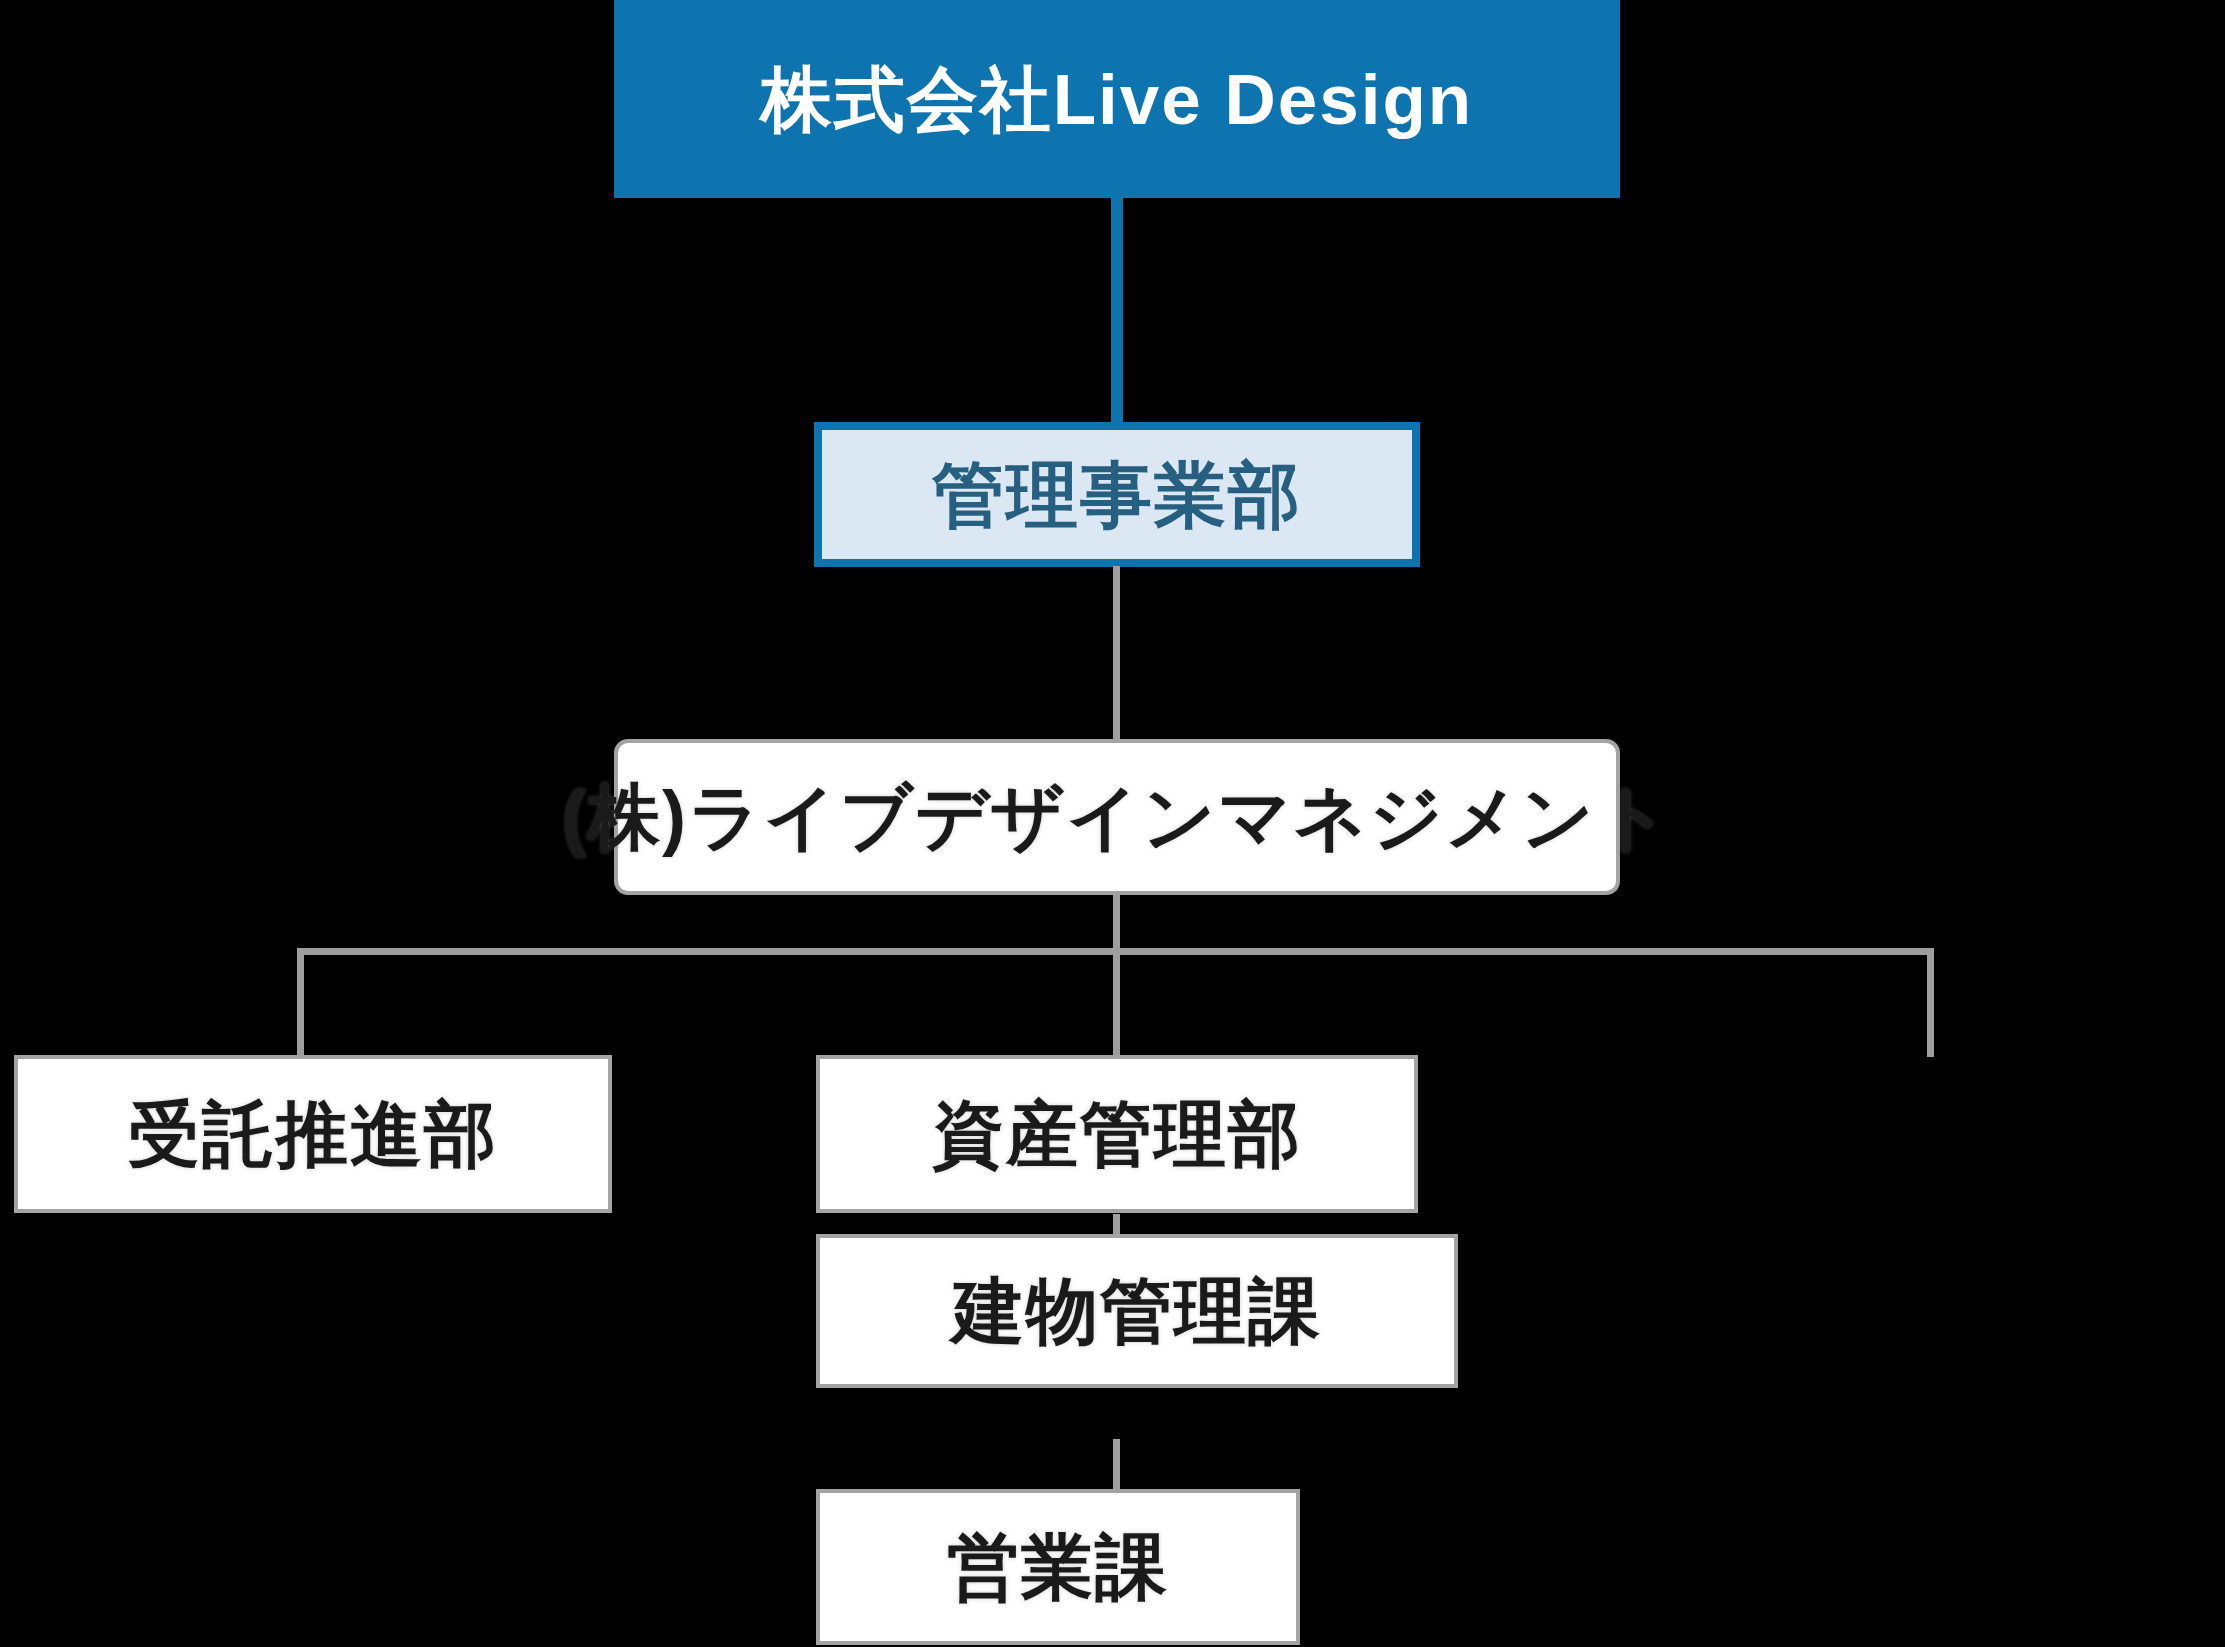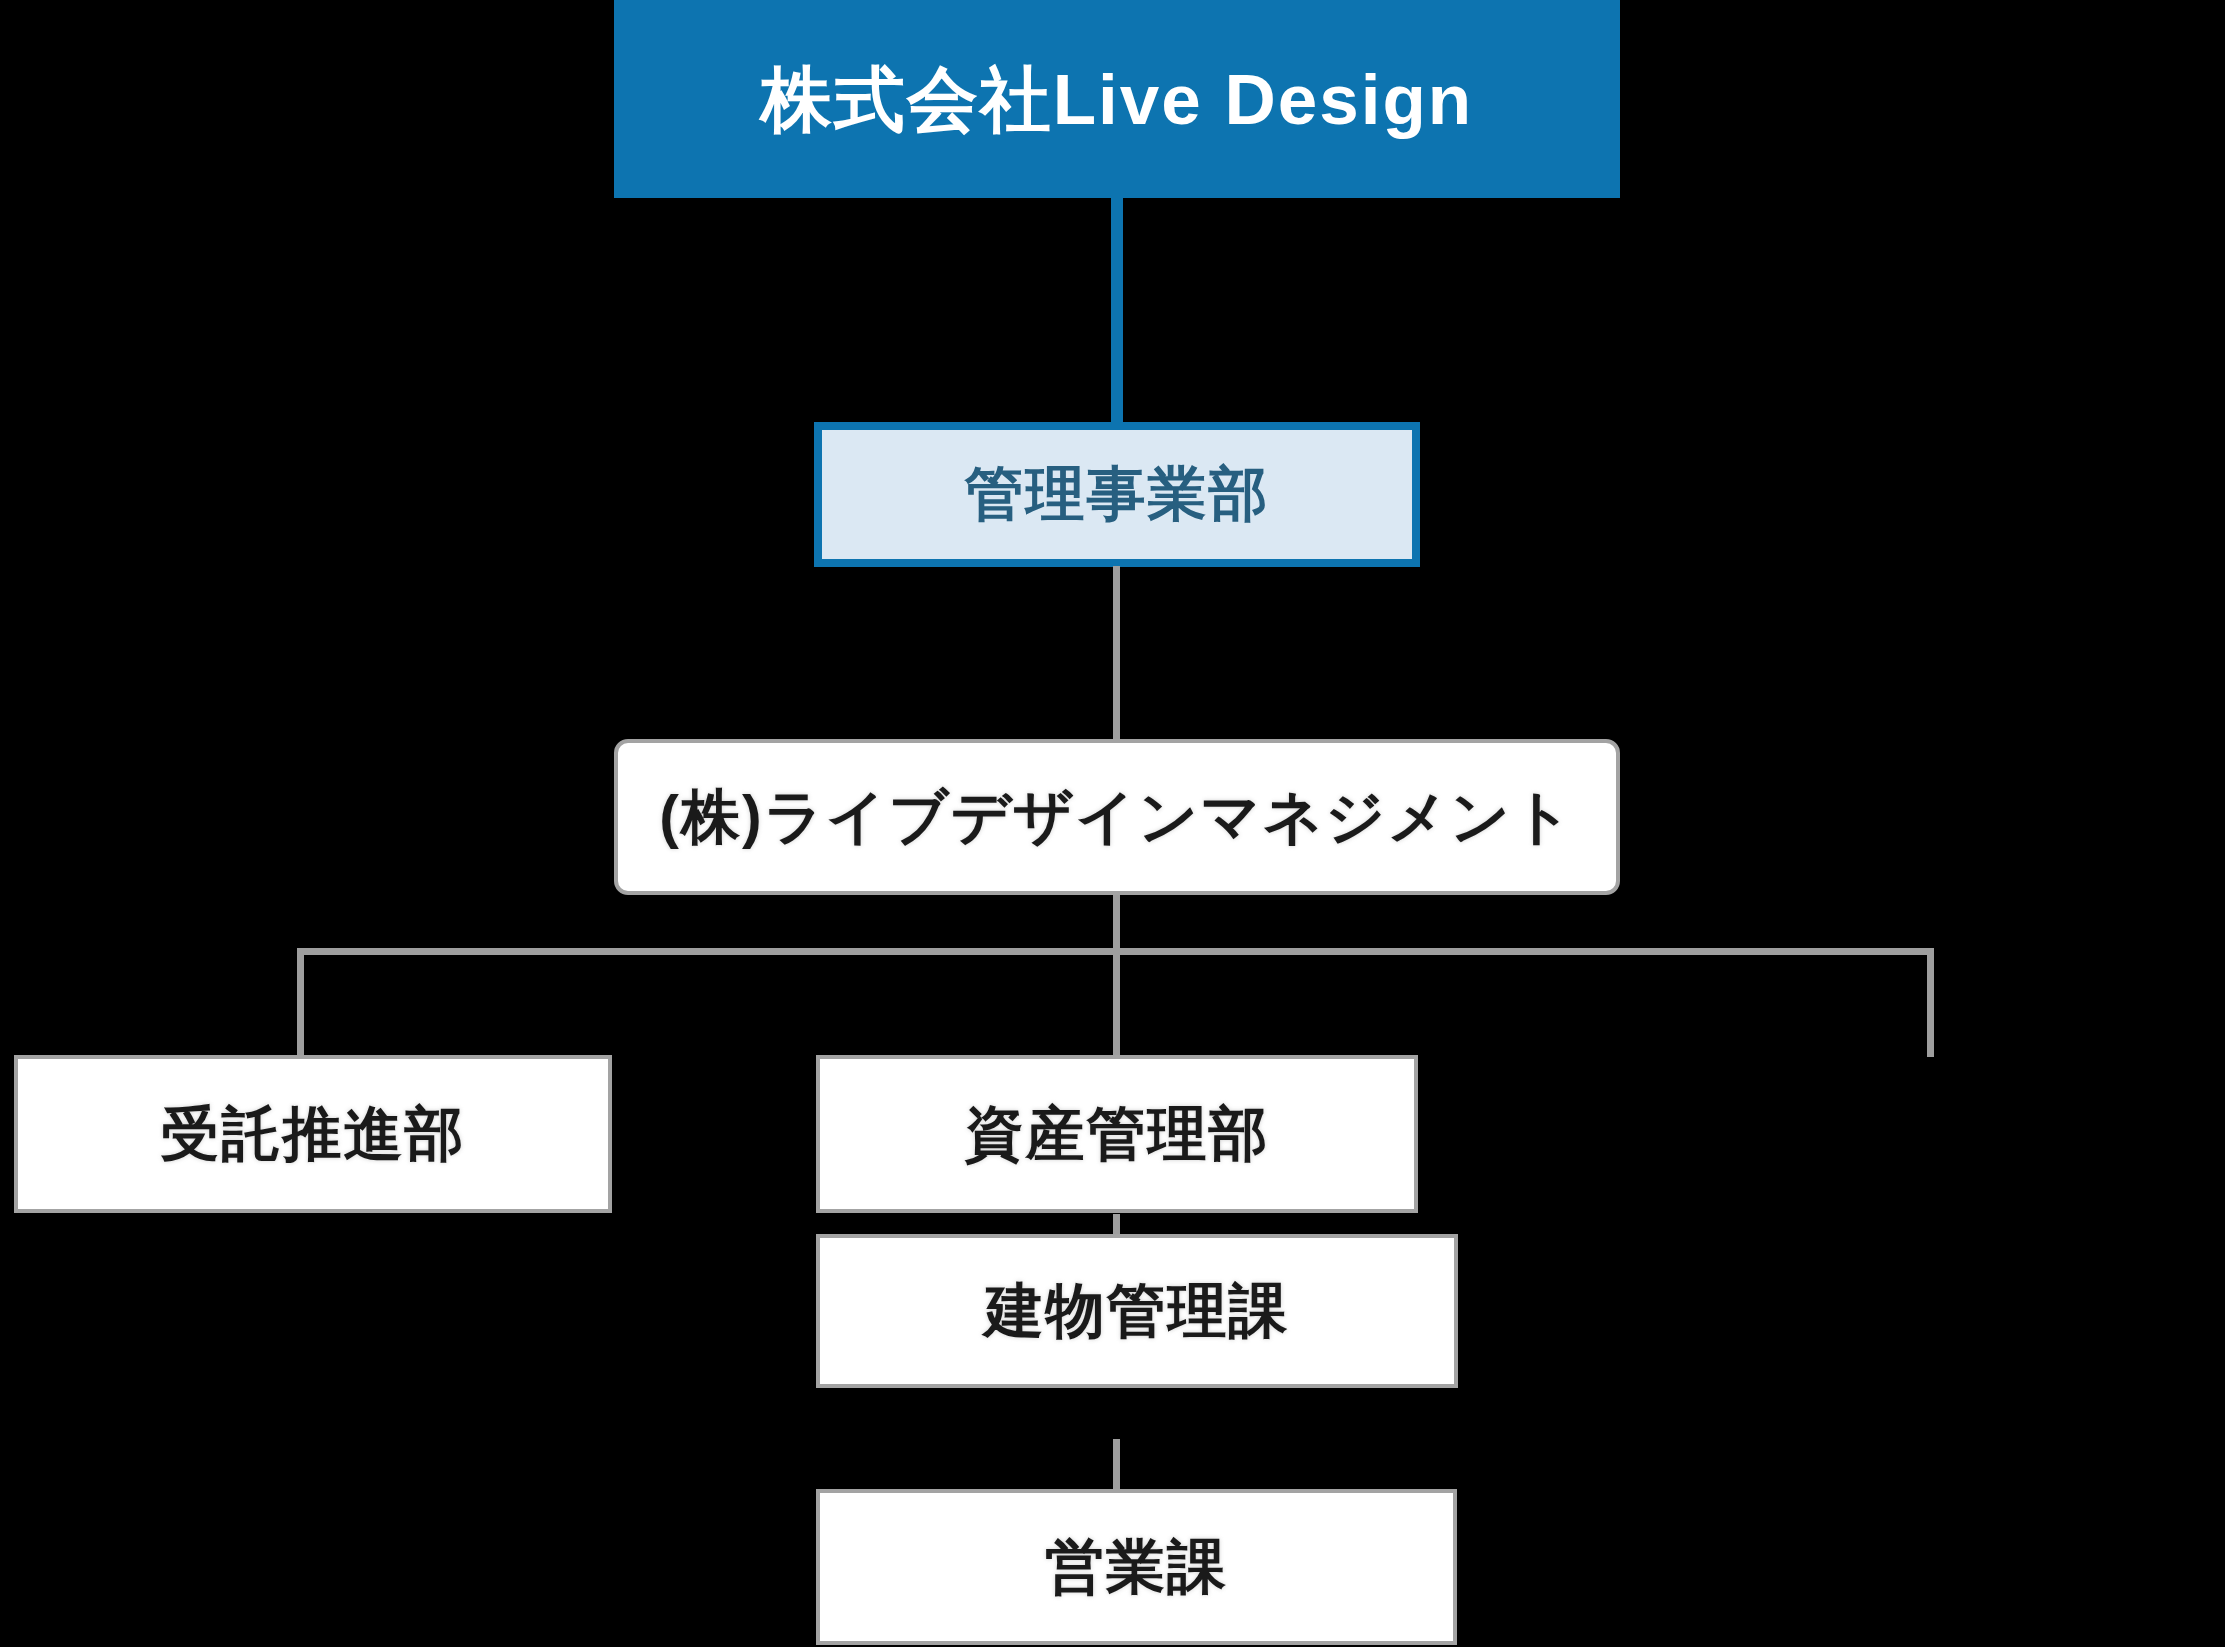--- a/index.html
+++ b/index.html
@@ -25,21 +25,21 @@
     background:var(--background);
     overflow:hidden;
   }
   .node{
     position:absolute;
     display:flex;
     align-items:center;
     justify-content:center;
     box-sizing:border-box;
     font-weight:bold;
-    font-size:59px;
+    font-size:72px;
     letter-spacing:2px;
     line-height:1;
     text-align:center;
     white-space:nowrap;
   }
   .node.root{
     background:var(--primary-blue);
     color:var(--root-text);
     font-size:71px;
   }
@@ -101,18 +101,18 @@
 
 
   <div class="line gray" style="left:1113px;top:1214px;width:7px;height:71px;"></div>
 
   <div class="node plain" style="left:816px;top:1234px;width:642px;height:154px;">
     <span>建物管理課</span>
   </div>
 
   <div class="line gray" style="left:1113px;top:1439px;width:7px;height:50px;"></div>
 
-  <div class="node plain" style="left:816px;top:1489px;width:641px;height:156px;">
+  <div class="node plain" style="left:816px;top:1489px;width:484px;height:156px;">
     <span>営業課</span>
   </div>
 
 </div>
 
 
 </body></html>

